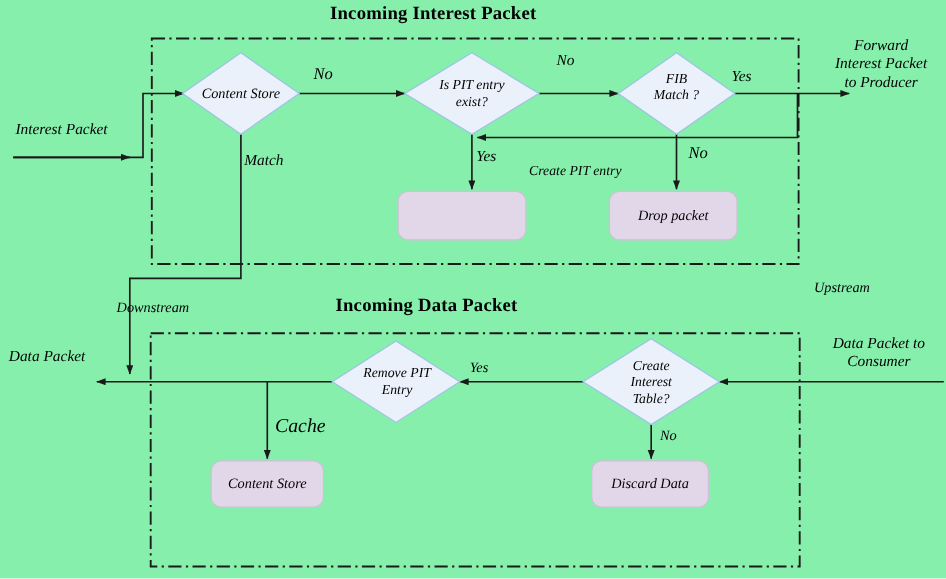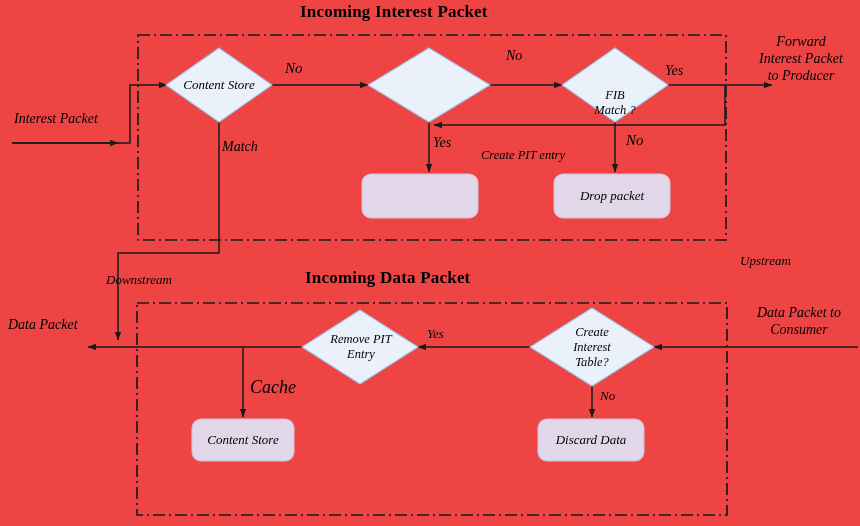--- a/index.html
+++ b/index.html
@@ -4,21 +4,21 @@
 <style>
   html, body {
     margin: 0;
     padding: 0;
     background: #ffffff;
   }
   #canvas {
     position: relative;
     width: 860px;
     height: 526px;
-    background: #ef4444;
+    background: #86efac;
     overflow: hidden;
     font-family: "Liberation Serif", "DejaVu Serif", serif;
   }
   #svg-layer {
     position: absolute;
     left: 0;
     top: 0;
     width: 860px;
     height: 526px;
   }
@@ -147,22 +147,26 @@
   </svg>
 
   <div class="sec-title" style="left:300px; top:2px;">Incoming Interest Packet</div>
 
   <div class="sec-title" style="left:305px; top:268px;">Incoming Data Packet</div>
 
   <div class="node-text" style="left:166px; top:65px; width:106px; height:40px;">
     <span>Content Store</span>
   </div>
 
-
-  <div class="node-text small" style="left:563px; top:80px; width:104px; height:46px; flex-direction:column;">
+  <div class="node-text small" style="left:369px; top:62px; width:120px; height:46px; flex-direction:column;">
+    <span>Is PIT entry</span>
+    <span>exist?</span>
+  </div>
+
+  <div class="node-text small" style="left:563px; top:56px; width:104px; height:46px; flex-direction:column;">
     <span>FIB</span>
     <span>Match ?</span>
   </div>
 
 
   <div class="node-text" style="left:554px; top:174px; width:116px; height:44px;">
     <span>Drop  packet</span>
   </div>
 
   <div class="node-text small" style="left:305px; top:324px; width:112px; height:46px; flex-direction:column;">

